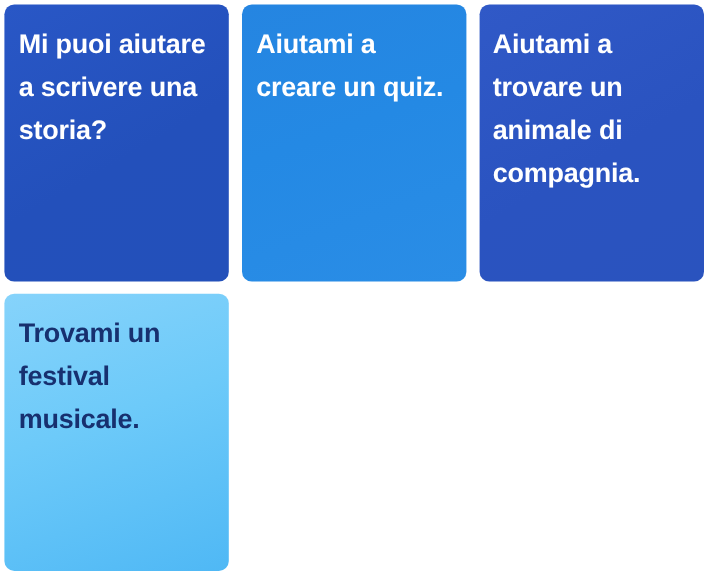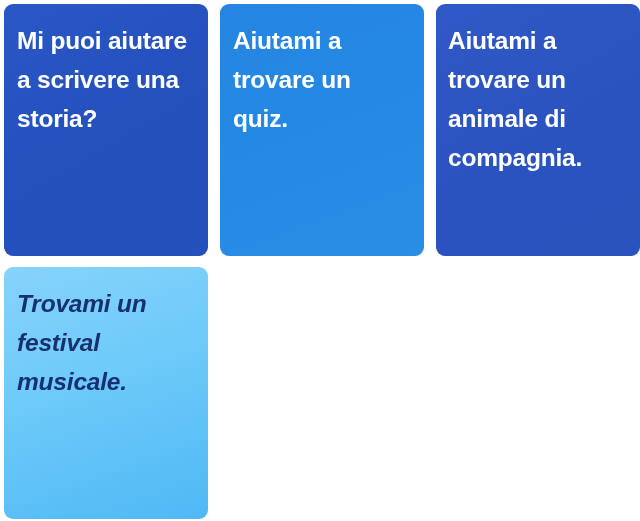--- a/index.html
+++ b/index.html
@@ -67,37 +67,36 @@
   .skin-4 .card-text { color: #ffffff; }
 
   .skin-5 {
     background: linear-gradient(150deg, #3059c7 0%, #2a53c0 55%, #2a53be 100%);
     padding-left: 12px;
   }
   .skin-5 .card-text { color: #ffffff; }
 
   .skin-6 {
     background: linear-gradient(160deg, #86d3fb 0%, #6dcaf9 45%, #4fb8f5 100%);
-    font-style: italic;
   }
   .skin-6 .card-text { color: #17306f; }
 </style>
 </head>
 <body>
 
 <div id="suggestion-grid">
 
   <div class="card skin-1">
     <span class="card-text">Mi puoi aiutare a scrivere una storia?</span>
   </div>
 
 
 
   <div class="card skin-4">
-    <span class="card-text">Aiutami a trovare un quiz.</span>
+    <span class="card-text">Aiutami a creare un quiz.</span>
   </div>
 
   <div class="card skin-5">
     <span class="card-text">Aiutami a trovare un animale di compagnia.</span>
   </div>
 
   <div class="card skin-6">
     <span class="card-text">Trovami un festival musicale.</span>
   </div>
 

